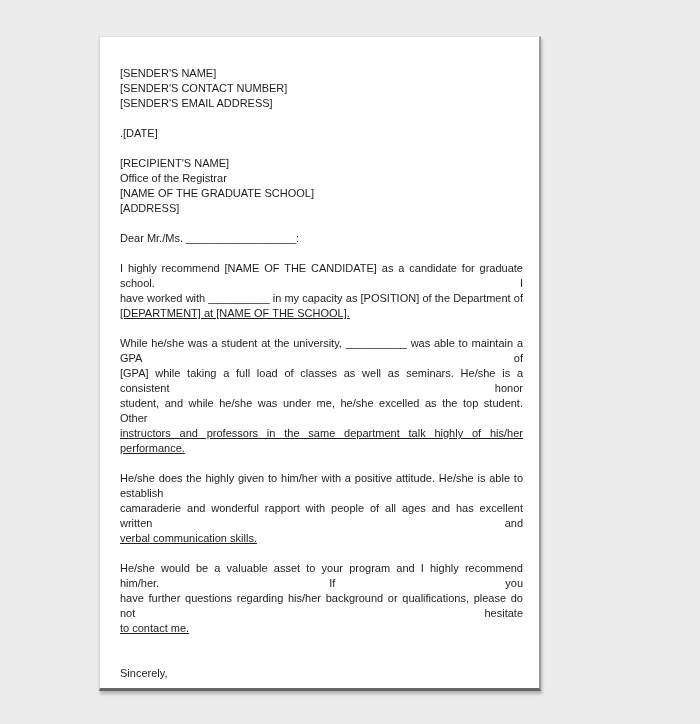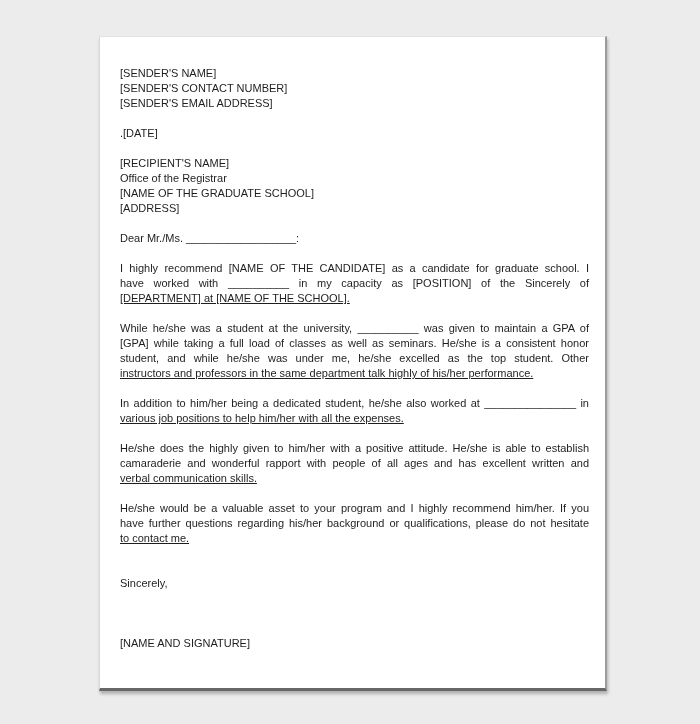--- a/index.html
+++ b/index.html
@@ -13,21 +13,21 @@
   .stage {
     position: relative;
     width: 700px;
     height: 724px;
     overflow: hidden;
   }
   .paper {
     position: absolute;
     left: 99px;
     top: 36px;
-    width: 508px;
+    width: 442px;
     height: 655px;
     box-sizing: border-box;
     background: #ffffff;
     border-top: 1px solid #e3e3e3;
     border-left: 1px solid #d9d9d9;
     border-right: 2px solid #9b9b9b;
     border-bottom: 3px solid #676767;
     box-shadow: 1px 3px 3px rgba(0,0,0,0.25);
     padding: 29px 16px 0 20px;
     color: #1e1e1e;
@@ -71,35 +71,31 @@
       <span class="line">[NAME OF THE GRADUATE SCHOOL]</span>
       <span class="line">[ADDRESS]</span>
     </div>
 
     <div class="block">
       <span class="line">Dear Mr./Ms. __________________:</span>
     </div>
 
     <div class="para">
       <span class="jline">I highly recommend [NAME OF THE CANDIDATE] as a candidate for graduate school. I</span>
-      <span class="jline">have worked with __________ in my capacity as [POSITION] of the Sincerely of</span>
+      <span class="jline">have worked with __________ in my capacity as [POSITION] of the Department of</span>
       <span class="jline end">[DEPARTMENT] at [NAME OF THE SCHOOL].</span>
     </div>
 
     <div class="para">
-      <span class="jline">While he/she was a student at the university, __________ was given to maintain a GPA of</span>
+      <span class="jline">While he/she was a student at the university, __________ was able to maintain a GPA of</span>
       <span class="jline">[GPA] while taking a full load of classes as well as seminars. He/she is a consistent honor</span>
       <span class="jline">student, and while he/she was under me, he/she excelled as the top student. Other</span>
       <span class="jline end">instructors and professors in the same department talk highly of his/her performance.</span>
     </div>
 
-    <div class="para">
-      <span class="jline">In addition to him/her being a dedicated student, he/she also worked at _______________ in</span>
-      <span class="jline end">various job positions to help him/her with all the expenses.</span>
-    </div>
 
     <div class="para">
       <span class="jline">He/she does the highly given to him/her with a positive attitude. He/she is able to establish</span>
       <span class="jline">camaraderie and wonderful rapport with people of all ages and has excellent written and</span>
       <span class="jline end">verbal communication skills.</span>
     </div>
 
     <div class="para gap2">
       <span class="jline">He/she would be a valuable asset to your program and I highly recommend him/her. If you</span>
       <span class="jline">have further questions regarding his/her background or qualifications, please do not hesitate</span>

